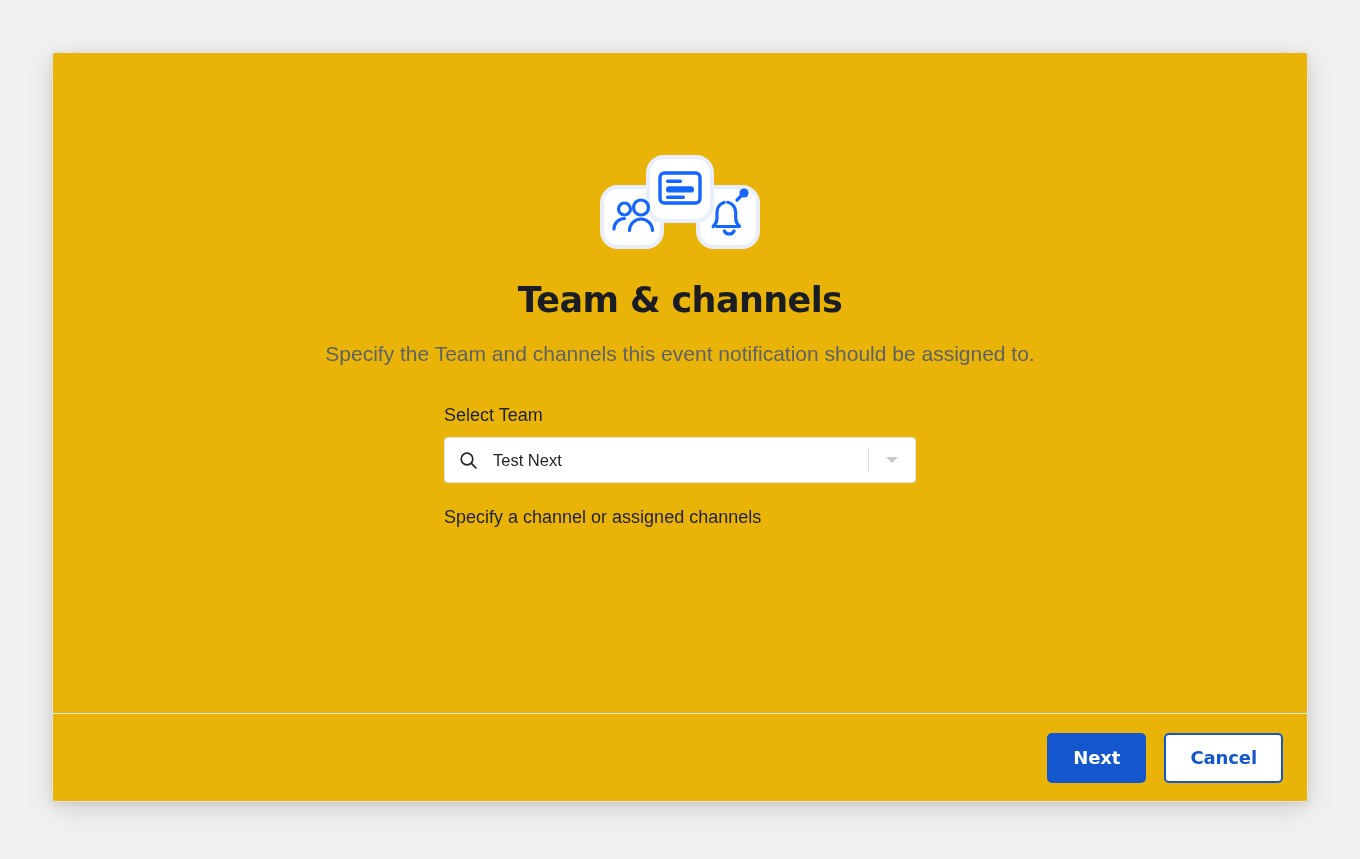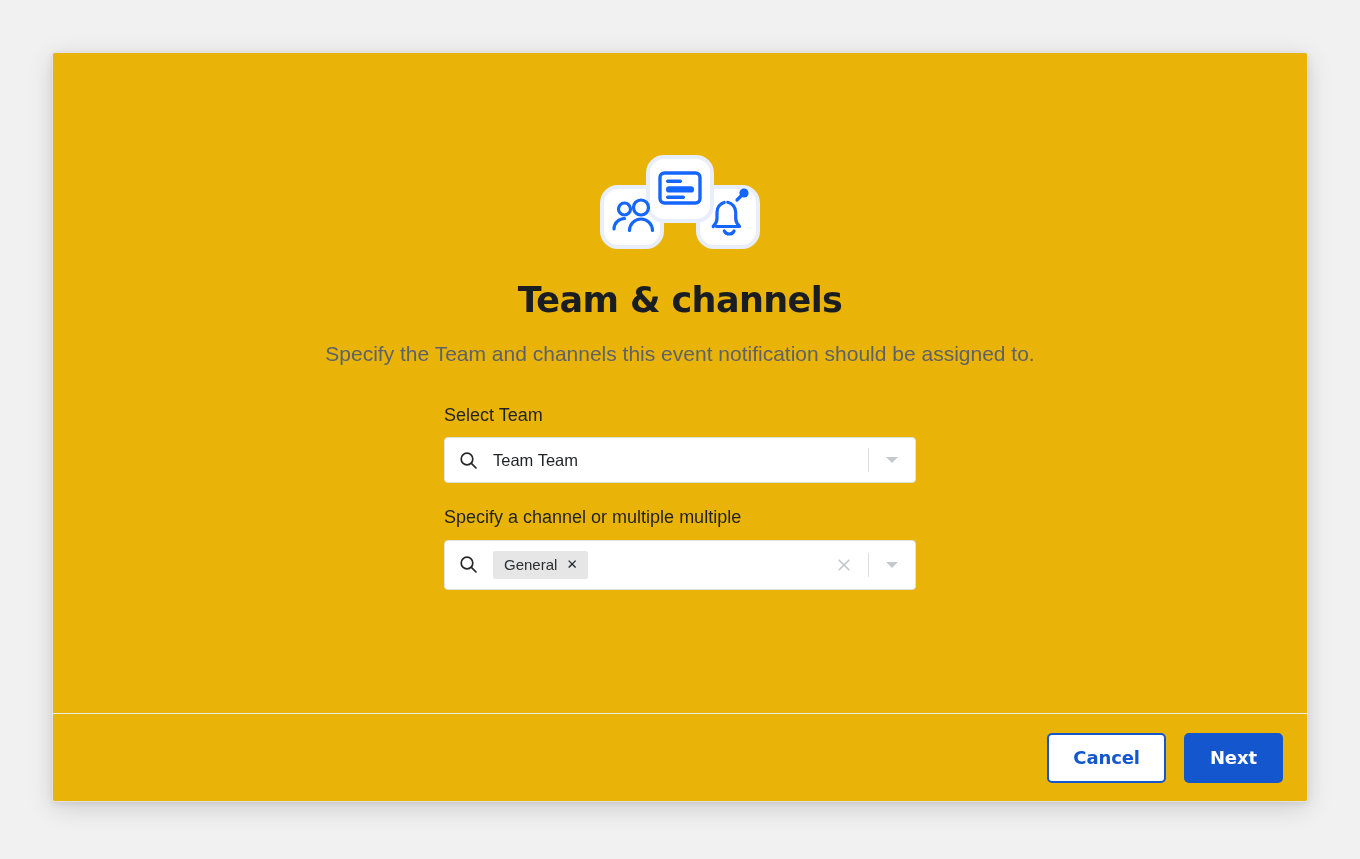--- a/index.html
+++ b/index.html
@@ -301,70 +301,44 @@
       <div class="field-group">
         <div class="field-label">Select Team</div>
 
         <div class="select-control">
           <span class="search-icon">
             <svg width="19" height="19" viewBox="0 0 19 19" fill="none" xmlns="http://www.w3.org/2000/svg" aria-hidden="true">
               <circle cx="8" cy="8" r="5.8" stroke="#232629" stroke-width="1.7"></circle>
               <path d="M12.4 12.4L17 17" stroke="#232629" stroke-width="1.7" stroke-linecap="round"></path>
             </svg>
           </span>
-          <span class="select-value" title="Test Team">Team Team</span>
+          <span class="select-value" title="Test Team">Test Next</span>
           <span class="control-divider"></span>
           <span class="caret-btn">
             <span class="caret-glyph"></span>
           </span>
         </div>
       </div>
 
       <div class="field-group">
-        <div class="field-label">Specify a channel or multiple multiple</div>
-
-        <div class="select-control is-multi">
-          <span class="search-icon">
-            <svg width="19" height="19" viewBox="0 0 19 19" fill="none" xmlns="http://www.w3.org/2000/svg" aria-hidden="true">
-              <circle cx="8" cy="8" r="5.8" stroke="#232629" stroke-width="1.7"></circle>
-              <path d="M12.4 12.4L17 17" stroke="#232629" stroke-width="1.7" stroke-linecap="round"></path>
-            </svg>
-          </span>
-
-          <span class="chip-area">
-            <span class="chip">
-              <span>General</span>
-              <span class="chip-remove">✕</span>
-            </span>
-          </span>
-
-          <span class="clear-all">
-            <svg width="16" height="16" viewBox="0 0 16 16" fill="none" xmlns="http://www.w3.org/2000/svg" aria-hidden="true">
-              <path d="M3.2 3.2L12.8 12.8M12.8 3.2L3.2 12.8" stroke="#c3c6c9" stroke-width="1.6" stroke-linecap="round"></path>
-            </svg>
-          </span>
-
-          <span class="control-divider"></span>
-          <span class="caret-btn">
-            <span class="caret-glyph"></span>
-          </span>
-        </div>
+        <div class="field-label">Specify a channel or assigned channels</div>
+
       </div>
 
     </div>
   </div>
 
   <div class="modal-footer">
 
     <div class="step-dots" id="step-dots">
         <span class="dot-wrap"><span class="dot active"></span></span>
         <span class="dot-wrap"><span class="dot"></span></span>
         <span class="dot-wrap"><span class="dot"></span></span>
         <span class="dot-wrap"><span class="dot"></span></span>
       </div>
 
     <div class="footer-actions">
+      <button class="btn btn-primary">Next</button>
       <button class="btn btn-secondary">Cancel</button>
-      <button class="btn btn-primary">Next</button>
     </div>
   </div>
 
 </div>
 
 </body></html>

